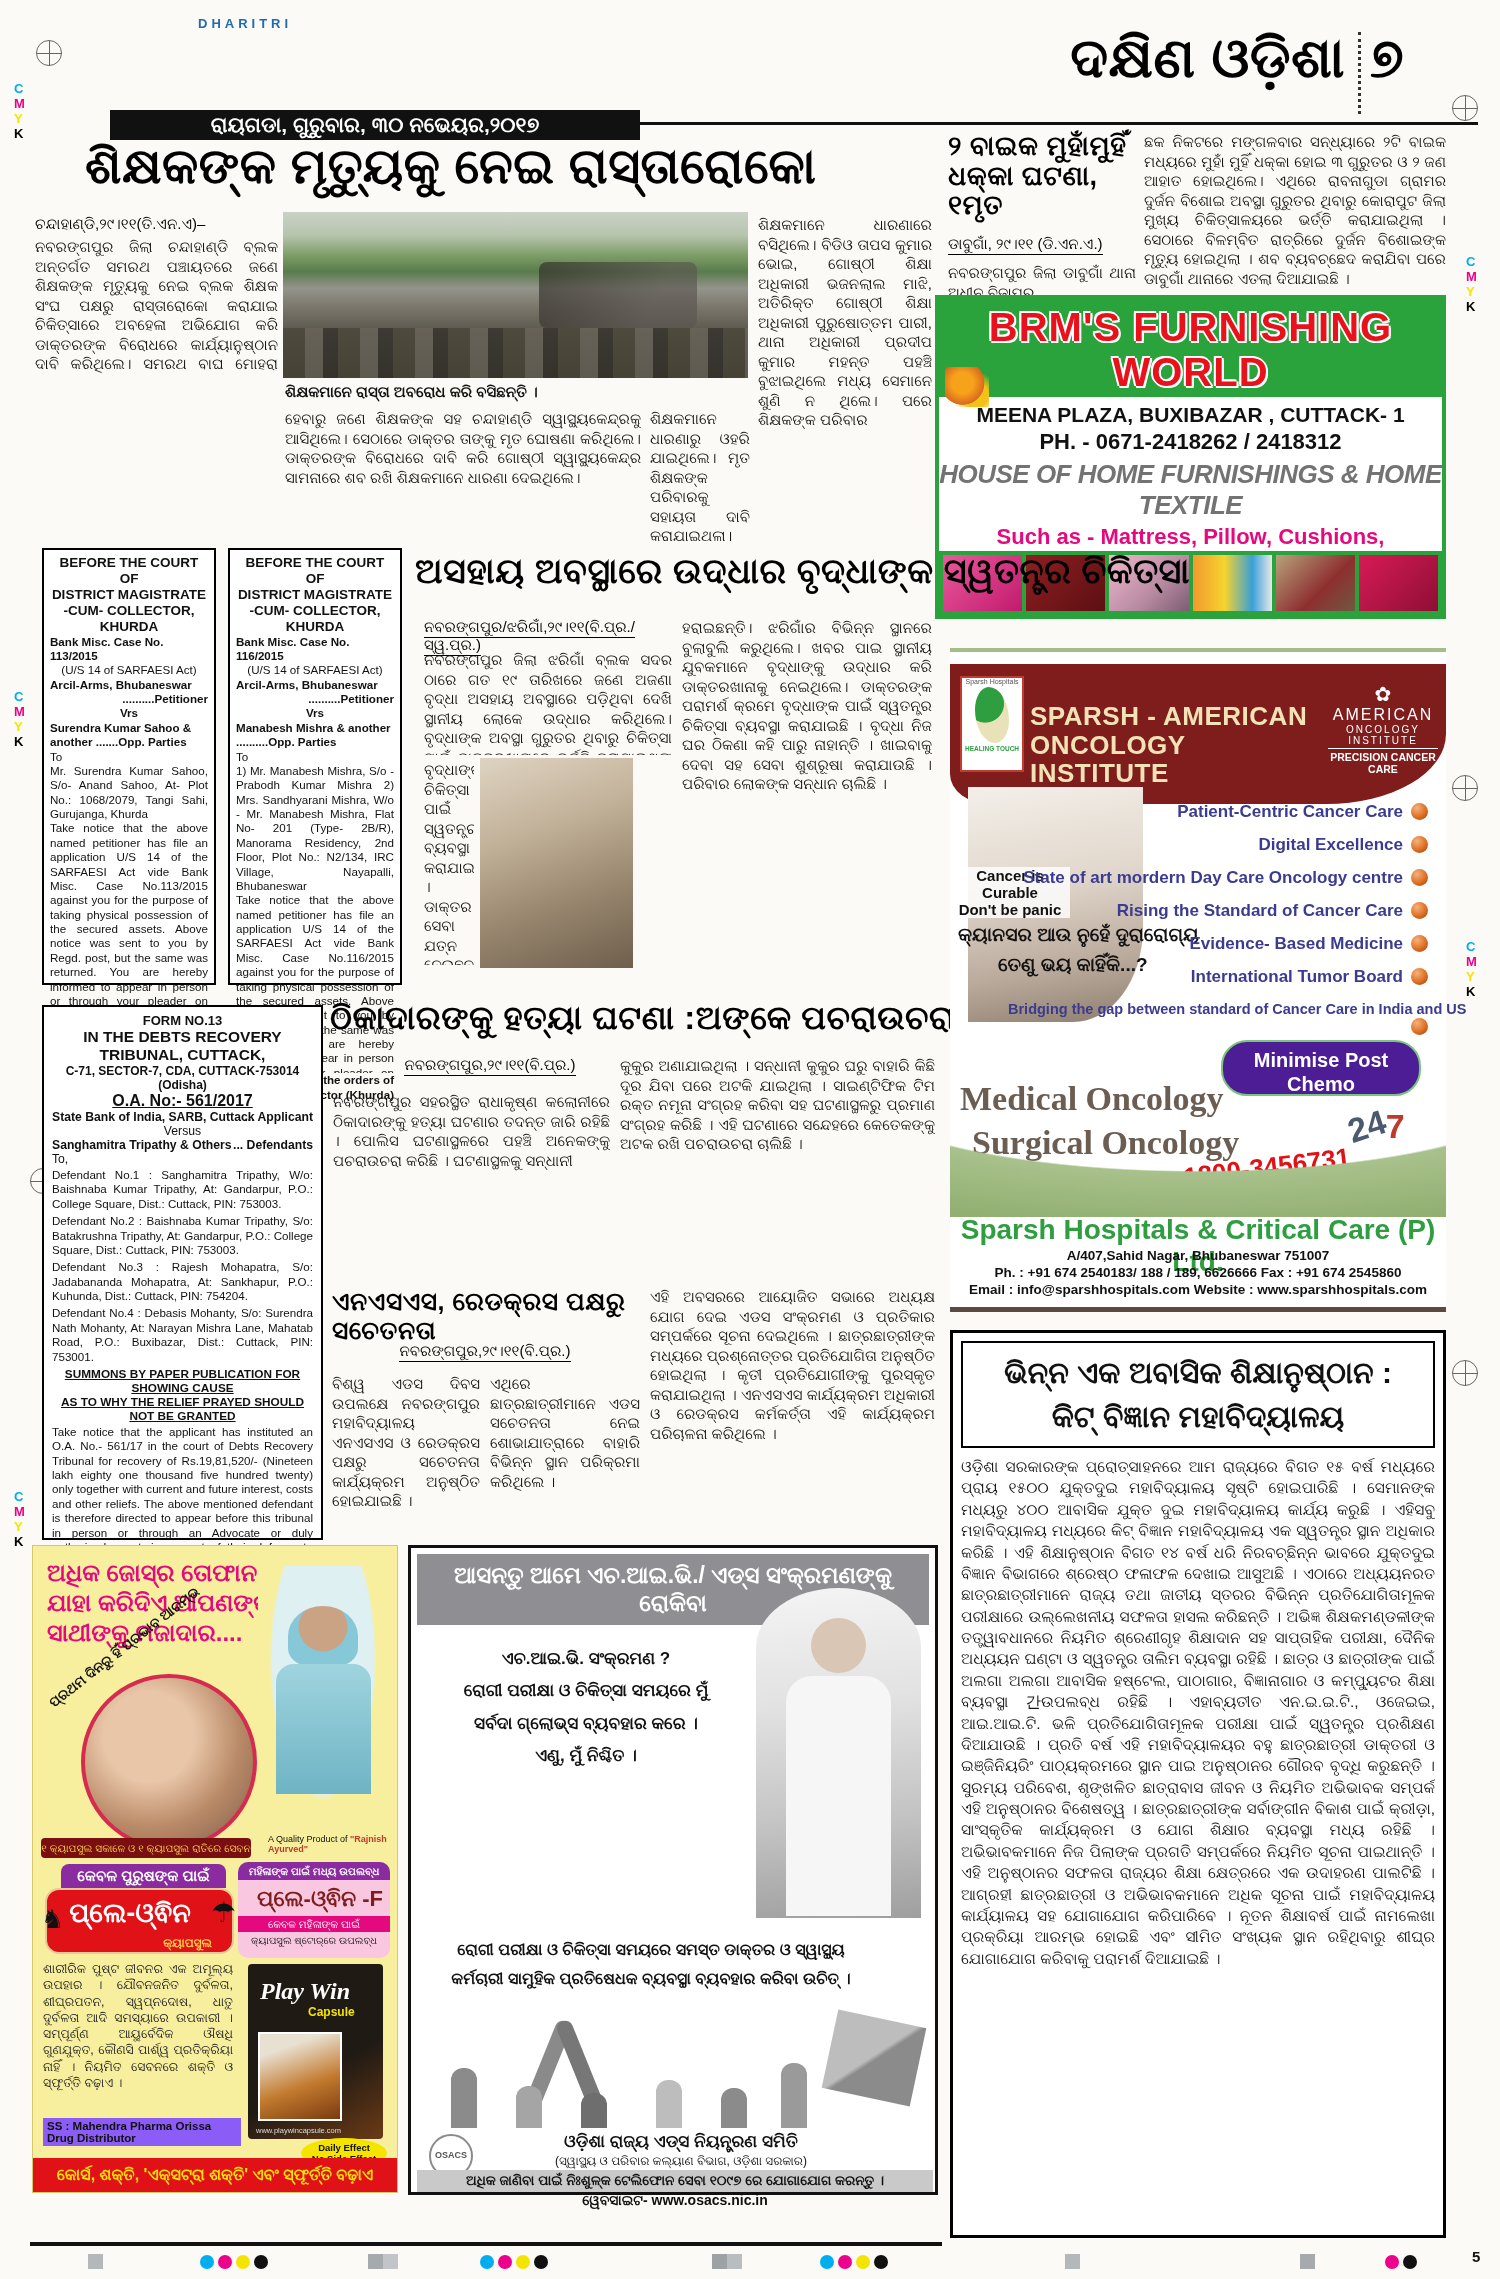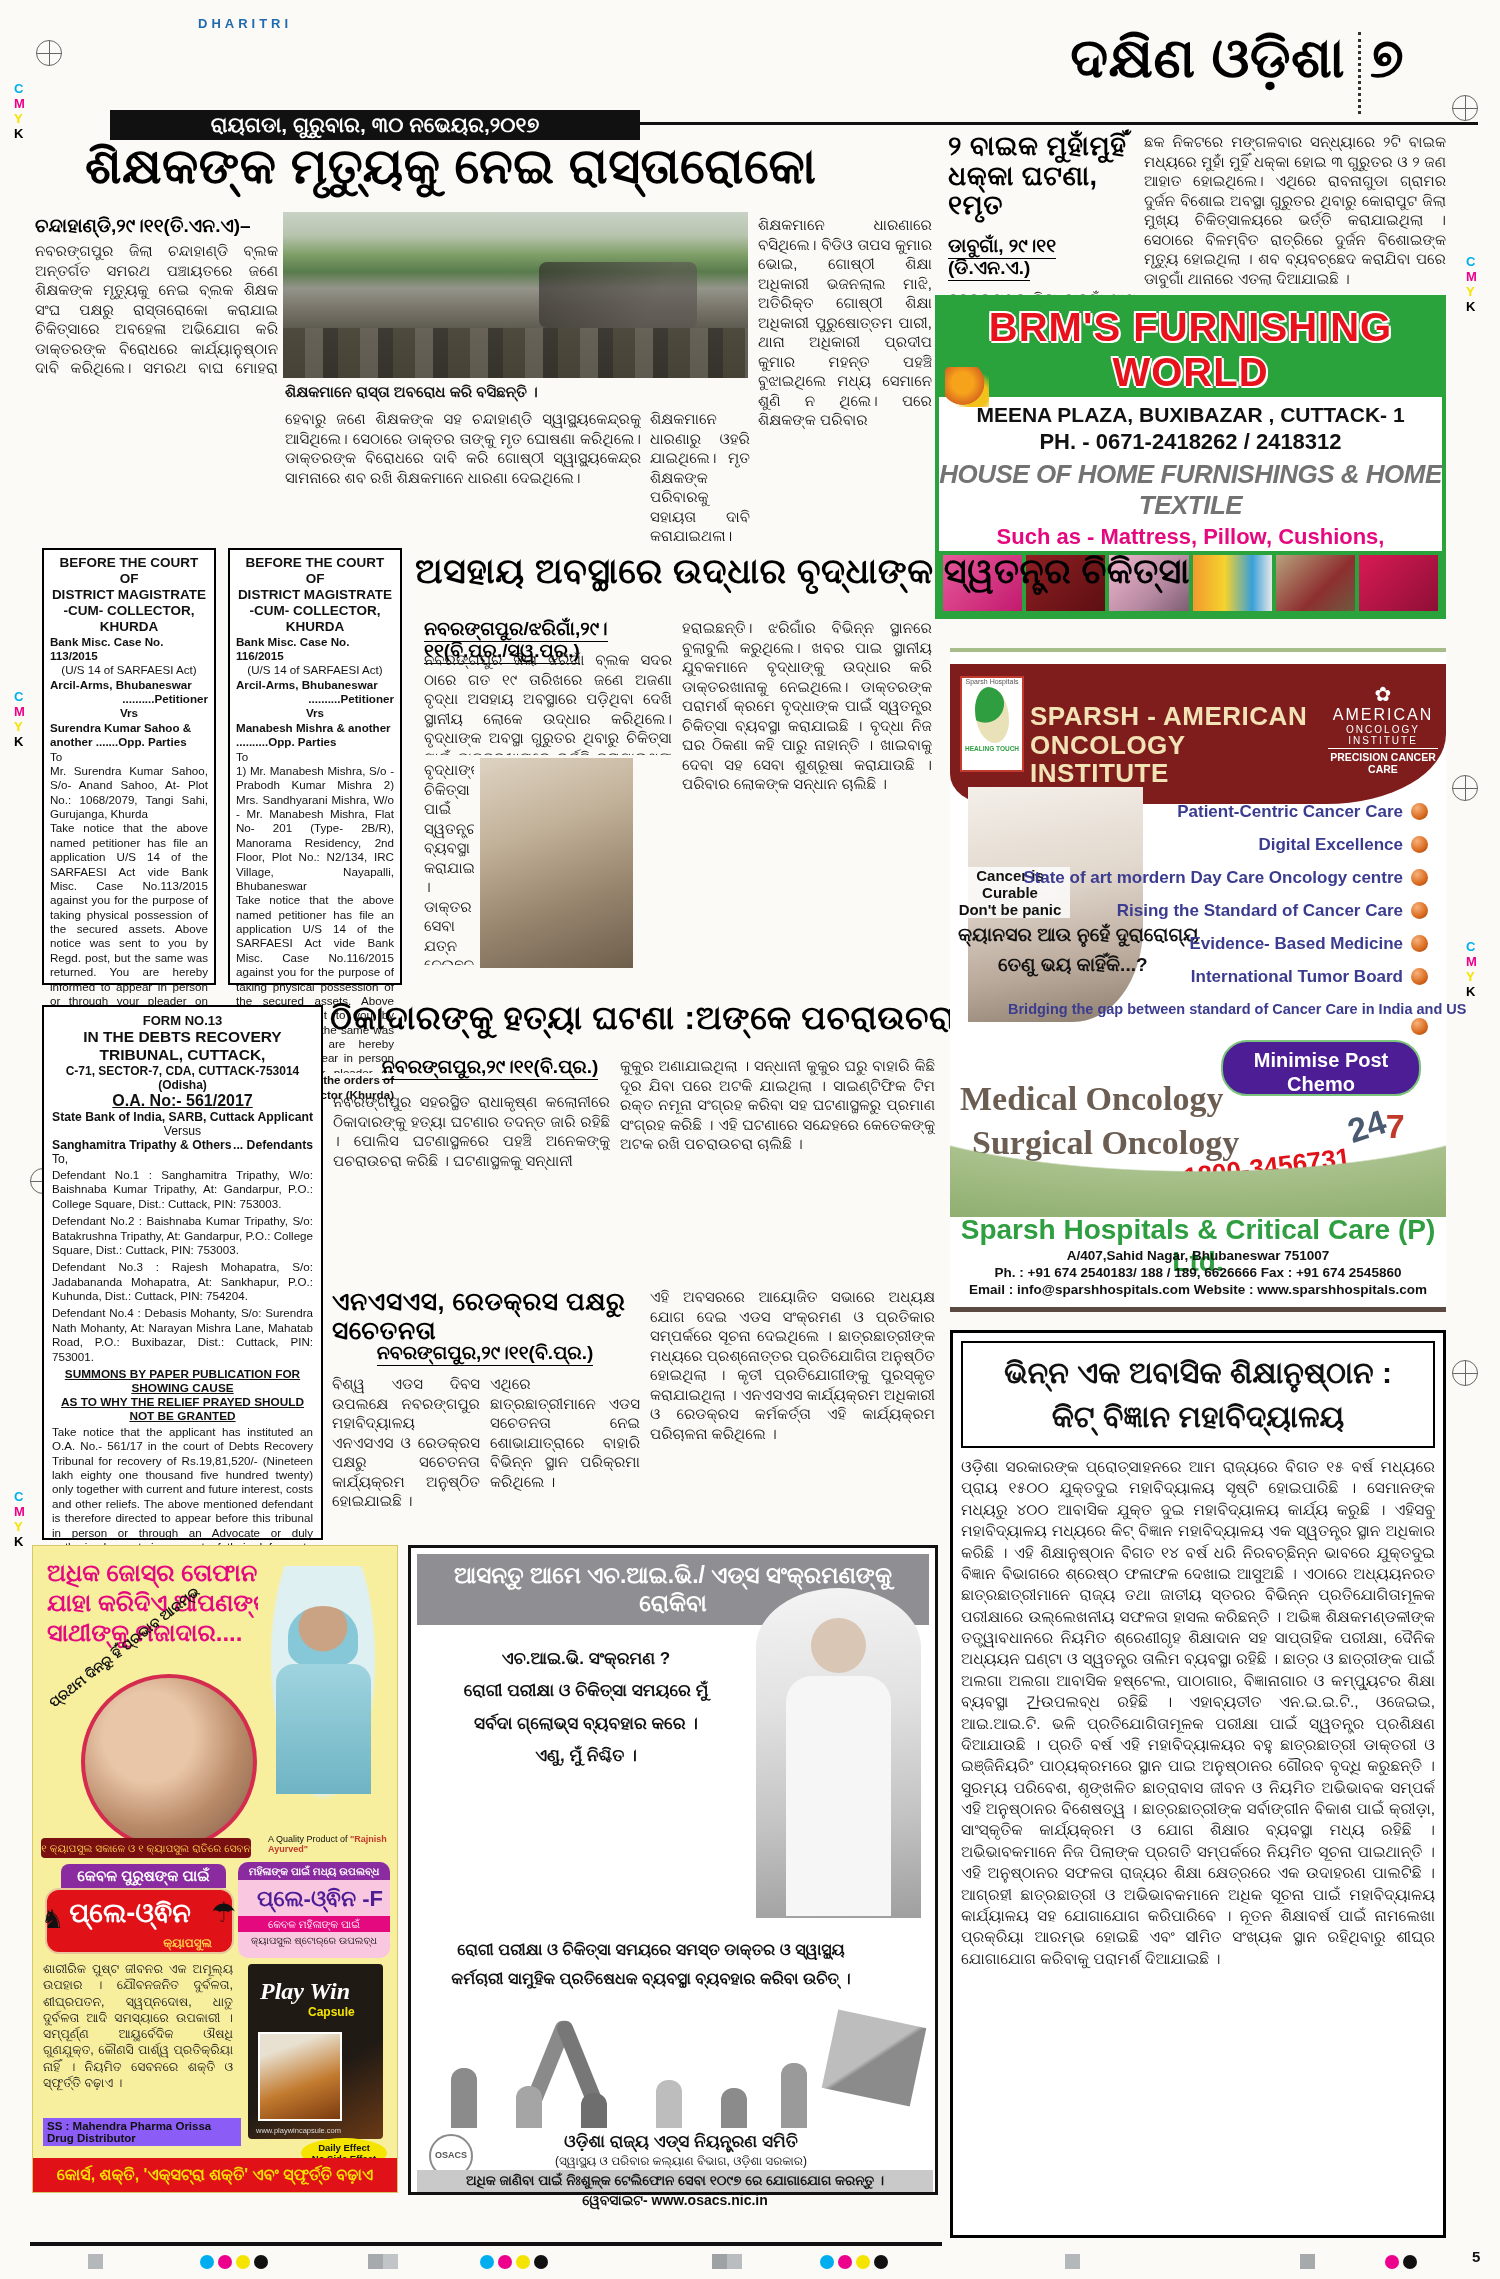--- a/index.html
+++ b/index.html
@@ -6,21 +6,21 @@
   .page{position:relative;width:1500px;height:2279px;margin:0 auto;background:#fbfaf6;
         font-family:"Liberation Sans",sans-serif;color:#111;overflow:hidden;}
   .abs{position:absolute;}
   .b{font-weight:bold;}
   .ctr{text-align:center;}
   .rt{text-align:right;}
   .j{text-align:justify;}
   .clip{overflow:hidden;}
   .hl{font-weight:bold;color:#000;line-height:1.1;letter-spacing:.5px;}
   .bt{font-size:15px;line-height:1.3;text-align:justify;color:#151515;}
-  .dl{font-weight:bold;font-size:19px;color:#000;}
+  .dl{font-weight:normal;font-size:15px;color:#000;}
   .dlu{border-bottom:1.5px solid #000;padding-bottom:2px;}
   .caption{font-weight:bold;font-size:15px;}
   
   .lbox{border:2.5px solid #000;background:#fff;padding:5px 6px;box-sizing:border-box;}
   .lh{font-size:13.5px;font-weight:bold;text-align:center;line-height:1.18;}
   .lt{font-size:11.6px;line-height:1.24;text-align:justify;}
   .lt2{font-size:11.6px;line-height:1.24;}
   
   .photo{background-size:cover;}
   .protest{background:
@@ -330,21 +330,21 @@
     <div class="abs" style="left:8px;top:292px;width:210px;height:20px;background:#7a0f12;color:#ffd24a;font-size:10.5px;text-align:center;line-height:20px;border-radius:4px;">୧ କ୍ୟାପସୁଲ ସକାଳେ ଓ ୧ କ୍ୟାପସୁଲ ରାତିରେ ସେବନ କରନ୍ତୁ</div>
     <div class="abs pw-band" style="left:28px;top:318px;width:165px;height:24px;font-size:15px;line-height:24px;border-radius:8px 8px 0 0;">କେବଳ ପୁରୁଷଙ୍କ ପାଇଁ</div>
     <div class="abs pw-red" style="left:12px;top:342px;width:185px;height:62px;border-radius:14px;border:2px solid #e8c89a;">
       <span class="abs" style="left:-6px;top:14px;font-size:26px;">♞</span>
       <span class="b ctr abs" style="left:18px;top:8px;width:130px;font-size:27px;color:#fff;">ପ୍ଲେ-ଓ୍ଵିନ</span>
       <span class="abs" style="right:20px;bottom:2px;font-size:12px;color:#ffd24a;font-weight:bold;">କ୍ୟାପସୁଲ</span>
       <span class="abs" style="right:-4px;top:6px;font-size:28px;color:#111;">☂</span>
     </div>
     <div class="abs" style="left:205px;top:316px;width:152px;height:96px;background:#f9c7e0;border-radius:10px;overflow:hidden;">
       <div class="pw-band" style="height:18px;font-size:10.5px;line-height:18px;">ମହିଳାଙ୍କ ପାଇଁ ମଧ୍ୟ ଉପଲବ୍ଧ</div>
-      <div class="b ctr" style="font-size:22px;color:#4c1d95;margin-top:6px;padding-left:12px;">ପ୍ଲେ-ଓ୍ଵିନ -F</div>
+      <div class="b ctr" style="font-size:22px;color:#7f1d1d;margin-top:6px;padding-left:12px;">ପ୍ଲେ-ଓ୍ଵିନ -F</div>
       <div class="ctr" style="background:#e5097f;color:#fff;font-size:10.5px;height:16px;line-height:16px;margin-top:4px;">କେବଳ ମହିଳାଙ୍କ ପାଇଁ</div>
       <div class="ctr" style="font-size:10px;margin-top:3px;">କ୍ୟାପସୁଲ ଷ୍ଟୋର୍‌ରେ ଉପଲବ୍ଧ</div>
     </div>
     <div class="abs j" style="left:10px;top:415px;width:190px;height:150px;font-size:12.5px;line-height:1.3;color:#222;overflow:hidden;">ଶାରୀରିକ ପୁଷ୍ଟ ଜୀବନର ଏକ ଅମୂଲ୍ୟ ଉପହାର । ଯୌବନଜନିତ ଦୁର୍ବଳତା, ଶୀଘ୍ରପତନ, ସ୍ୱପ୍ନଦୋଷ, ଧାତୁ ଦୁର୍ବଳତା ଆଦି ସମସ୍ୟାରେ ଉପକାରୀ । ସମ୍ପୂର୍ଣ୍ଣ ଆୟୁର୍ବେଦିକ ଔଷଧି ଗୁଣଯୁକ୍ତ, କୌଣସି ପାର୍ଶ୍ୱ ପ୍ରତିକ୍ରିୟା ନାହିଁ । ନିୟମିତ ସେବନରେ ଶକ୍ତି ଓ ସ୍ଫୂର୍ତ୍ତି ବଢ଼ାଏ ।</div>
     <div class="abs b" style="left:10px;top:572px;width:190px;font-size:11.5px;background:#8b5cf6;padding:2px 4px;">SS : Mahendra Pharma  Orissa Drug Distributor</div>
     <div class="abs" style="left:215px;top:418px;width:135px;height:175px;background:linear-gradient(150deg,#201a14 60%,#6b3a16 100%);border-radius:4px;">
       <div class="b" style="color:#fff;font-style:italic;font-size:24px;margin:14px 0 0 12px;font-family:'Liberation Serif',serif;">Play Win</div>
       <div class="b" style="color:#f5e400;font-size:12px;margin-left:60px;">Capsule</div>
       <div class="abs" style="left:10px;top:68px;width:80px;height:85px;background:linear-gradient(160deg,#e8e0d0 20%,#c27a2e 60%,#7a3a10);border:2px solid #fff;"></div>
       <div style="color:#ddd;font-size:7.5px;position:absolute;bottom:4px;left:8px;">www.playwincapsule.com</div>

